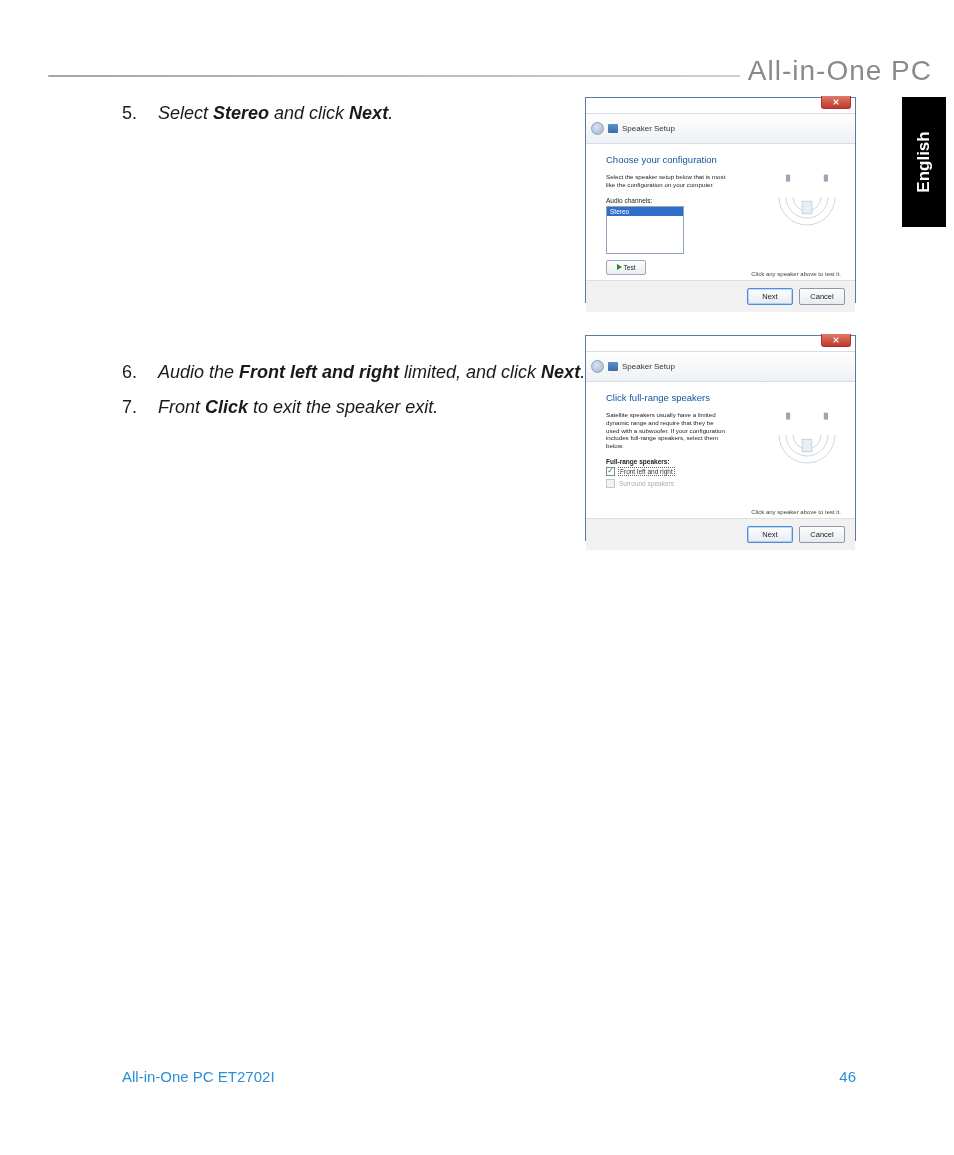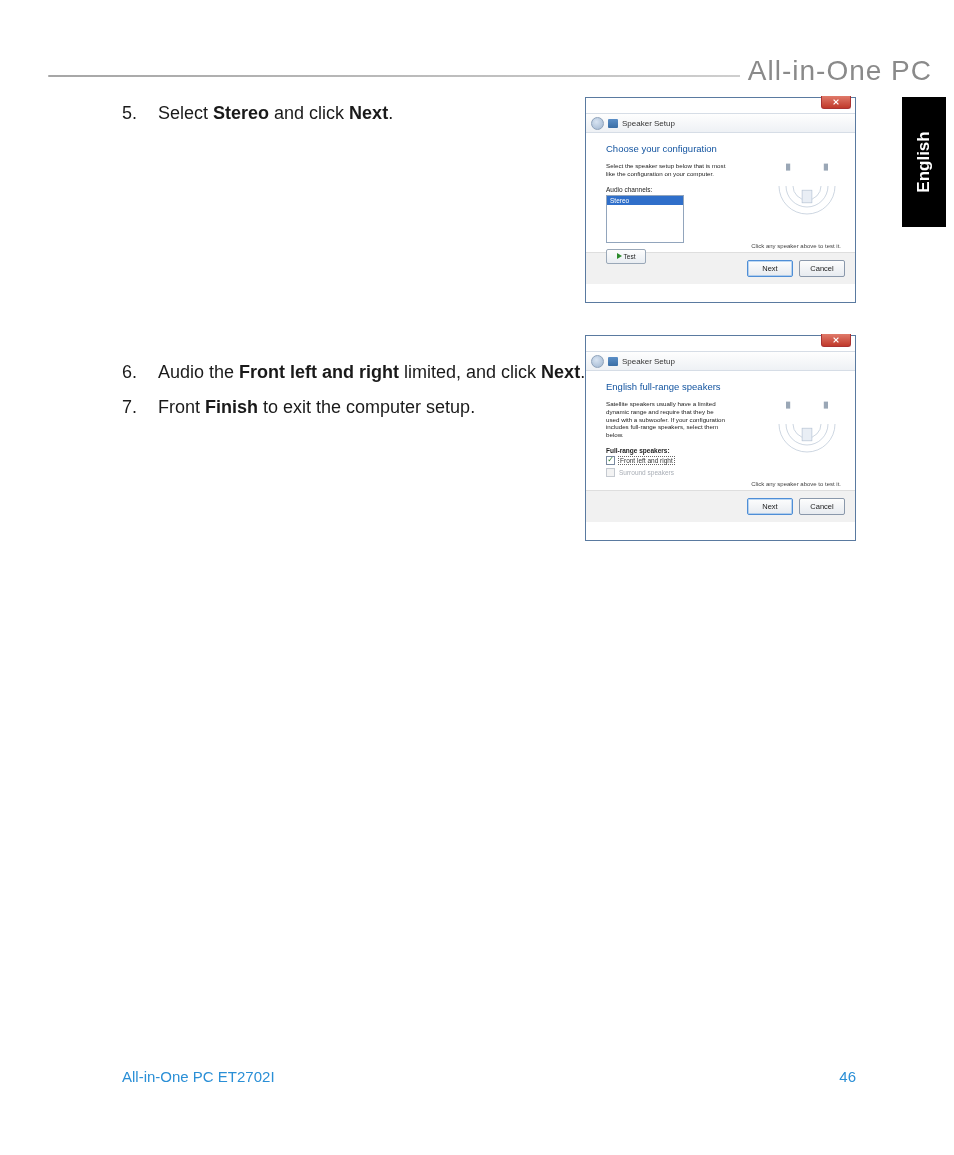--- a/index.html
+++ b/index.html
@@ -68,21 +68,21 @@
     align-items: flex-start;
     font-size: 18px;
     color: #1a1a1a;
     margin-bottom: 8px;
     line-height: 1.5;
   }
   .step-num {
     width: 36px;
     flex-shrink: 0;
   }
-  .step-text { flex: 1; }
+  .step-text { flex: 1; font-style: italic; }
   .step-text b { font-weight: 700; }
   .block1 { margin-bottom: 232px; }
 
   .dialog {
     position: absolute;
     border: 1px solid #5a7aa0;
     background: #fff;
     font-family: "Segoe UI", Tahoma, sans-serif;
   }
   .dlg1 { top: 97px; right: 98px; width: 271px; height: 206px; }
@@ -103,21 +103,21 @@
     border: 1px solid #a33;
     border-top: none;
     border-radius: 0 0 3px 3px;
     display: flex;
     align-items: center;
     justify-content: center;
   }
   .closebtn svg { width: 8px; height: 8px; }
 
   .dlg-header {
-    height: 20px;
+    height: 31px;
     background: linear-gradient(#fefefe, #eef1f5);
     border-top: 1px solid #d6dde6;
     border-bottom: 1px solid #d6dde6;
     display: flex;
     align-items: center;
     gap: 4px;
     padding-left: 5px;
     font-size: 8px;
     color: #333;
   }
@@ -129,21 +129,21 @@
   .spk-icon {
     width: 10px; height: 9px; background: #4a6; border-radius: 1px;
     background: linear-gradient(#5b8fc7,#3a6ea5);
   }
 
   .dlg-body {
     padding: 10px 14px 8px 20px;
     font-size: 7px;
     color: #333;
     position: relative;
-    height: 119px;
+    height: 136px;
   }
   .dlg-heading {
     color: #1455a0;
     font-size: 9.5px;
     margin-bottom: 8px;
   }
   .dlg-desc {
     font-size: 6.2px;
     color: #222;
     line-height: 1.25;
@@ -294,21 +294,21 @@
   <div class="step">
     <div class="step-num">6.</div>
     <div class="step-text">
       <span>Audio the </span><b>Front left and right</b><span> limited, and click </span><b>Next</b><span>.</span>
     </div>
   </div>
 
   <div class="step">
     <div class="step-num">7.</div>
     <div class="step-text">
-      <span>Front </span><b>Finish</b><span> to exit the computer setup.</span>
+      <span>Front </span><b>Click</b><span> to exit the speaker exit.</span>
     </div>
   </div>
 
 </div>
 
 <div class="dialog dlg1">
   <div class="titlebar">
     <div class="closebtn">
       <svg viewBox="0 0 10 10">
           <path d="M2 2 L8 8 M8 2 L2 8" stroke="#fff" stroke-width="1.5"></path>
@@ -363,21 +363,21 @@
           <path d="M2 2 L8 8 M8 2 L2 8" stroke="#fff" stroke-width="1.5"></path>
         </svg>
     </div>
   </div>
   <div class="dlg-header">
     <div class="back-circle"></div>
     <div class="spk-icon"></div>
     <span>Speaker Setup</span>
   </div>
   <div class="dlg-body">
-    <div class="dlg-heading">English full-range speakers</div>
+    <div class="dlg-heading">Click full-range speakers</div>
     <div class="dlg-desc">Satellite speakers usually have a limited dynamic range and require that they be used with a subwoofer. If your configuration includes full-range speakers, select them below.</div>
     <div class="small-label" style="font-weight:600">Full-range speakers:</div>
     <div class="cb-row">
       <div class="cb checked"></div>
       <span class="dotted-focus">Front left and right</span>
     </div>
     <div class="cb-row">
       <div class="cb disabled"></div>
       <span class="disabled-text">Surround speakers</span>
     </div>

